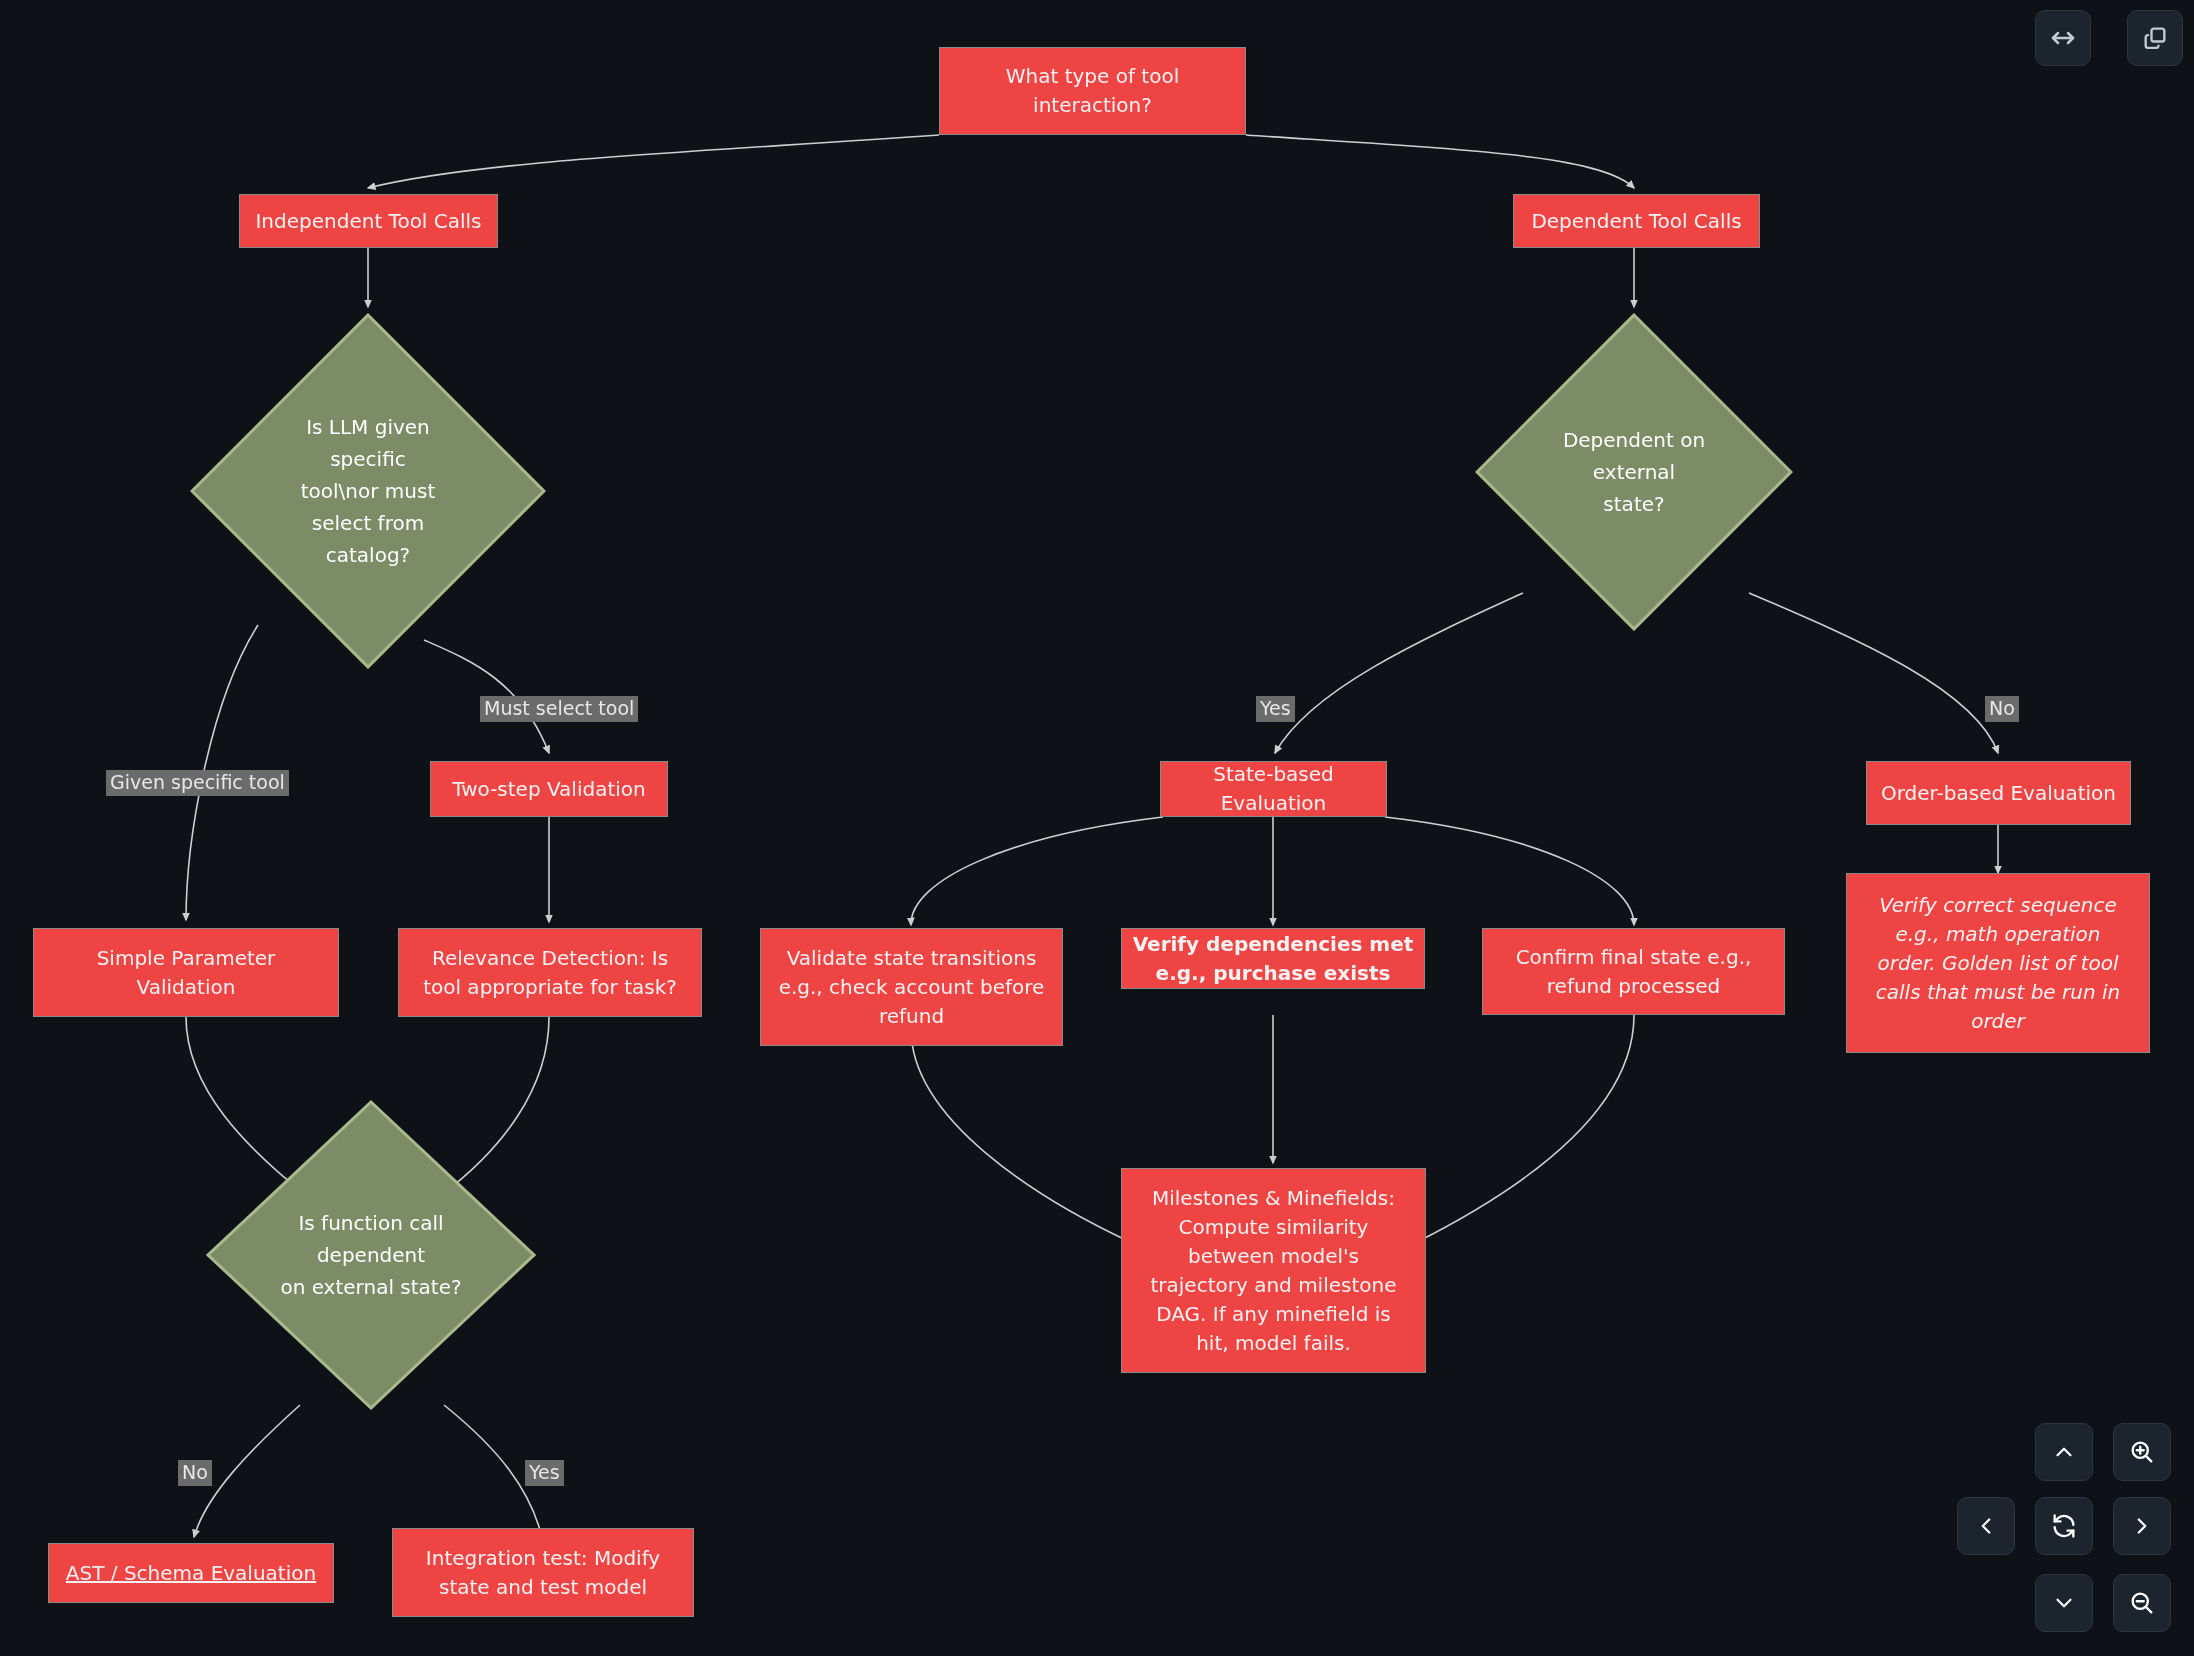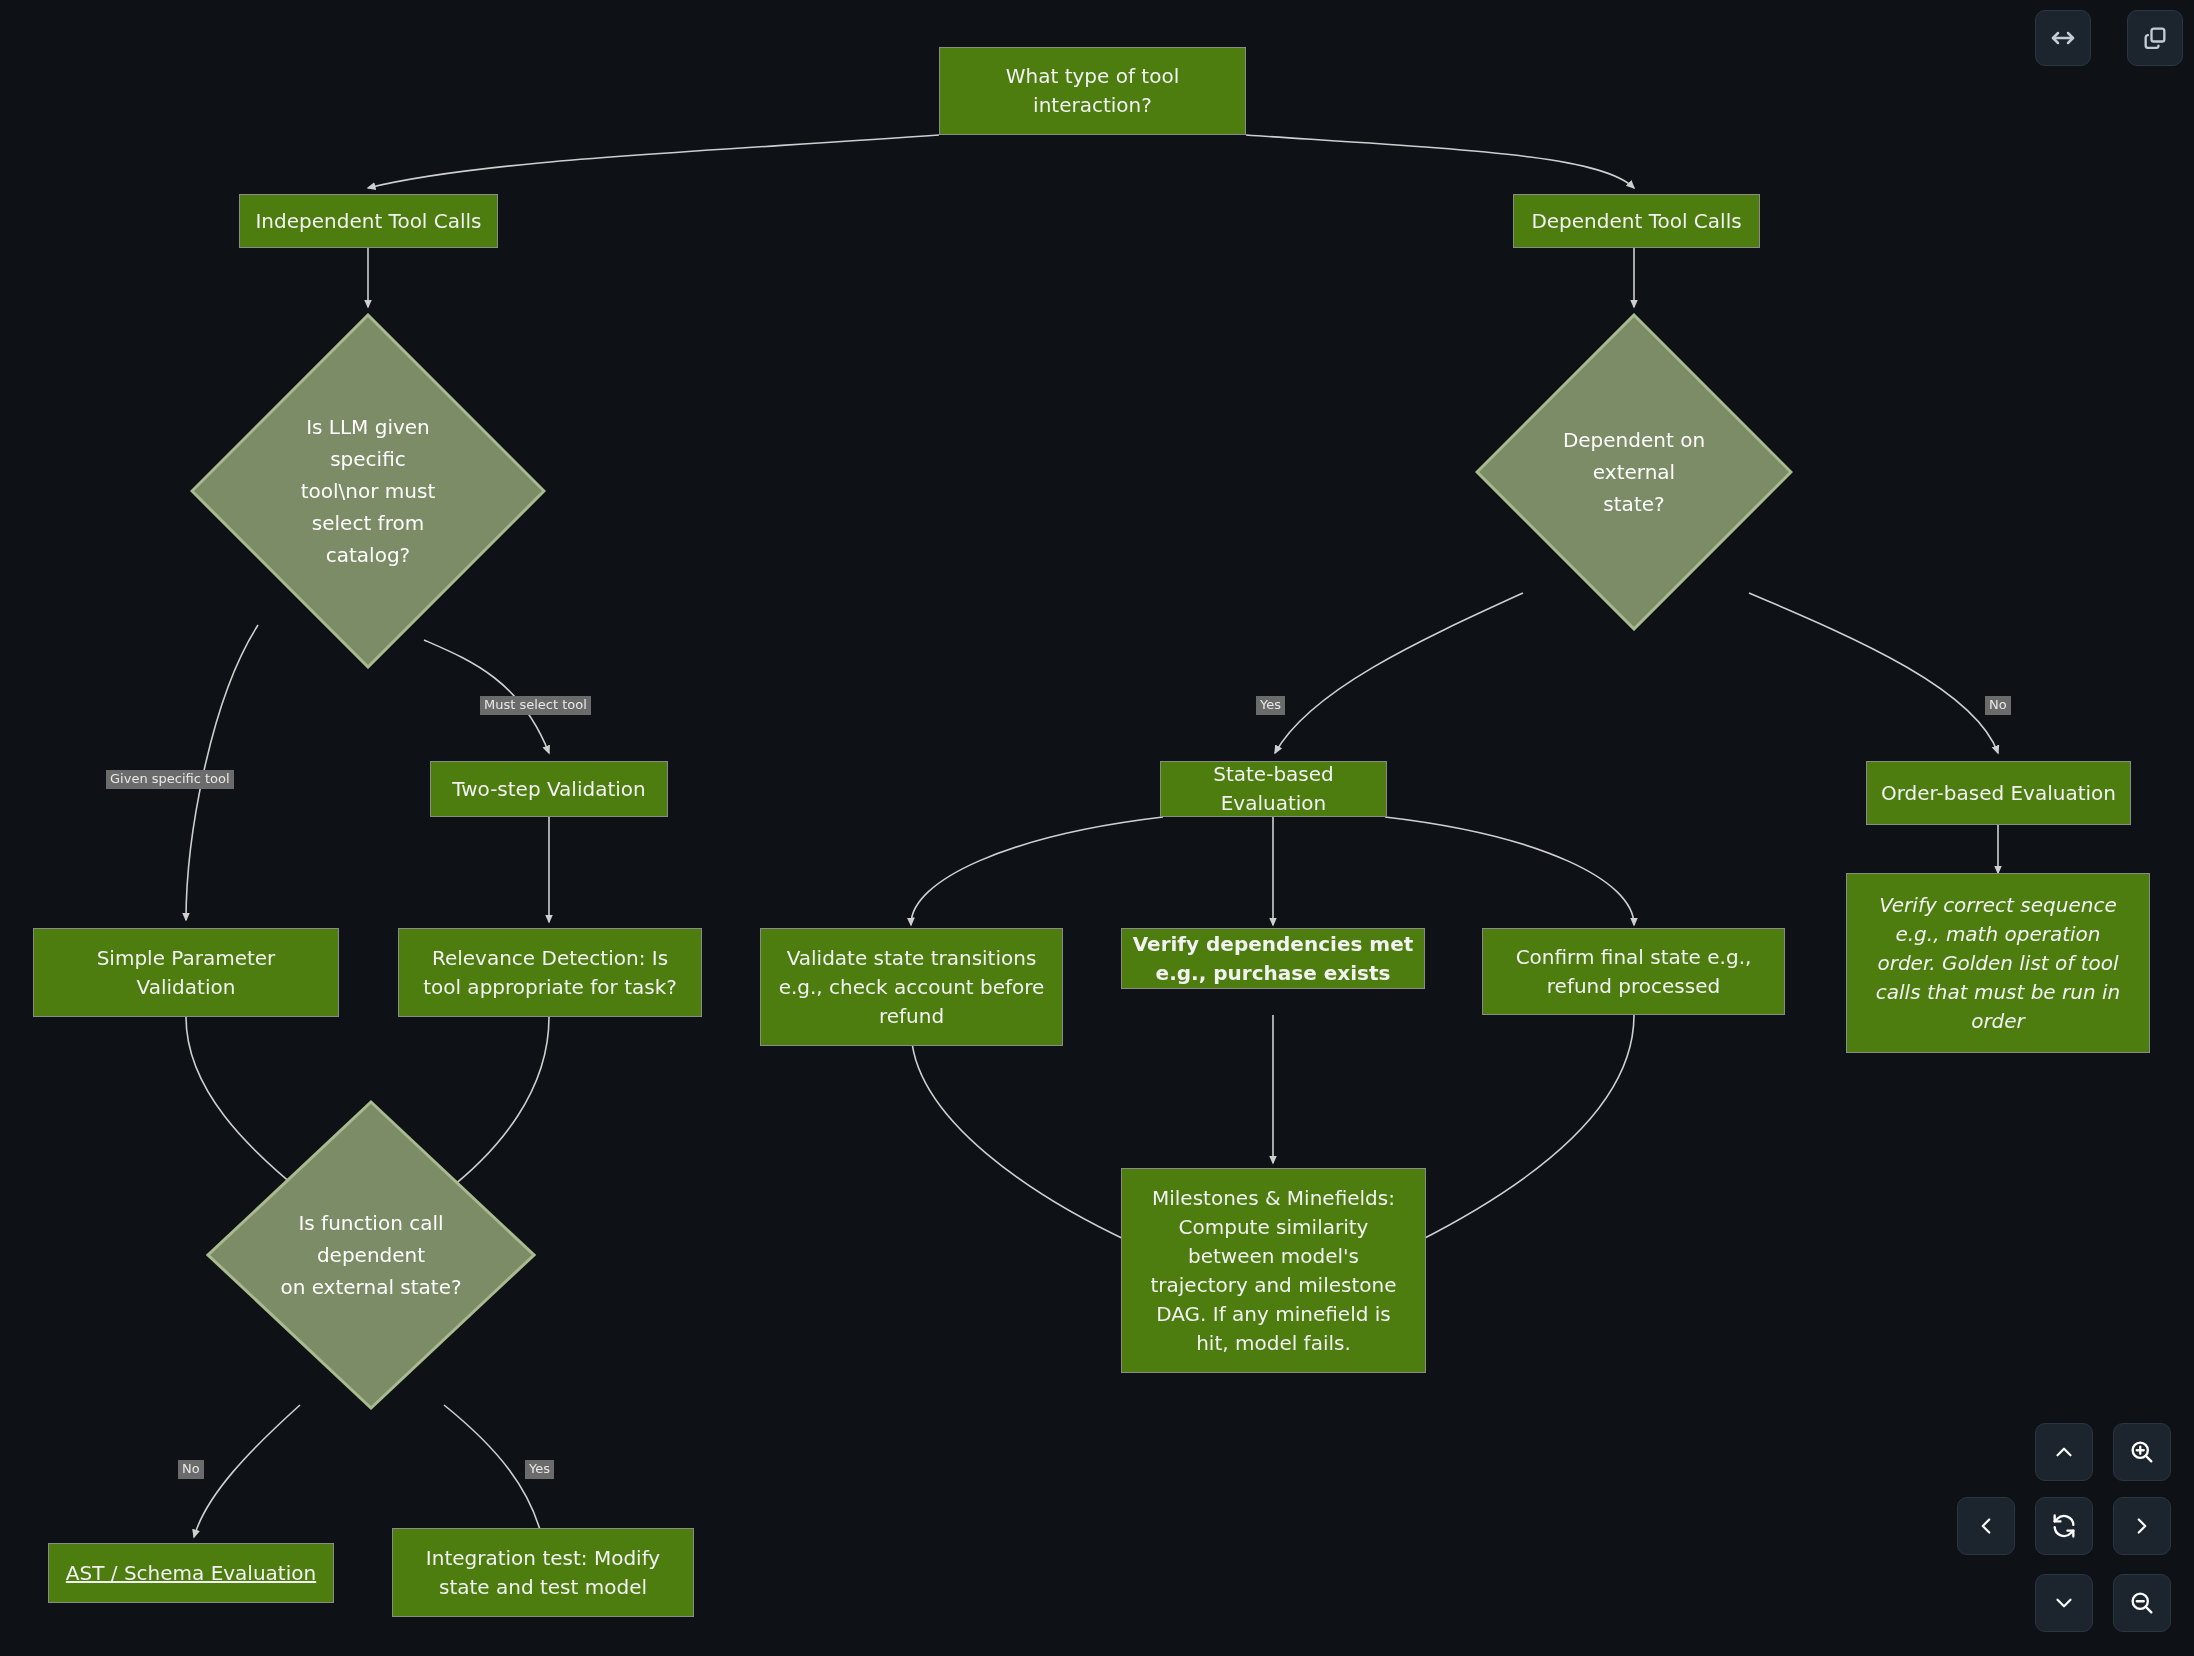--- a/index.html
+++ b/index.html
@@ -20,21 +20,21 @@
     width: 2194px; height: 1656px;
     pointer-events: none;
   }
   .node {
     position: absolute;
     display: flex;
     align-items: center;
     justify-content: center;
     text-align: center;
     color: #f2f2f2;
-    background: #4d7c0f;
+    background: #ef4444;
     border: 1px solid #8a8a8a;
     font-size: 20px;
     line-height: 1.45;
     padding: 6px 10px;
     white-space: pre-line;
   }
   .node.diamond {
     background: transparent;
     border: none;
     padding: 0;
@@ -51,21 +51,21 @@
     font-size: 20px;
     line-height: 1.6;
     width: 54%;
     text-align: center;
     white-space: pre-line;
   }
   .edge-label {
     position: absolute;
     background: #6b6b6b;
     color: #e8e8e8;
-    font-size: 13px;
+    font-size: 19px;
     line-height: 1.15;
     padding: 2px 4px;
     white-space: nowrap;
   }
   
   .btn {
     position: absolute;
     background: #1c242e;
     border: 1px solid #2b3642;
     border-radius: 10px;

